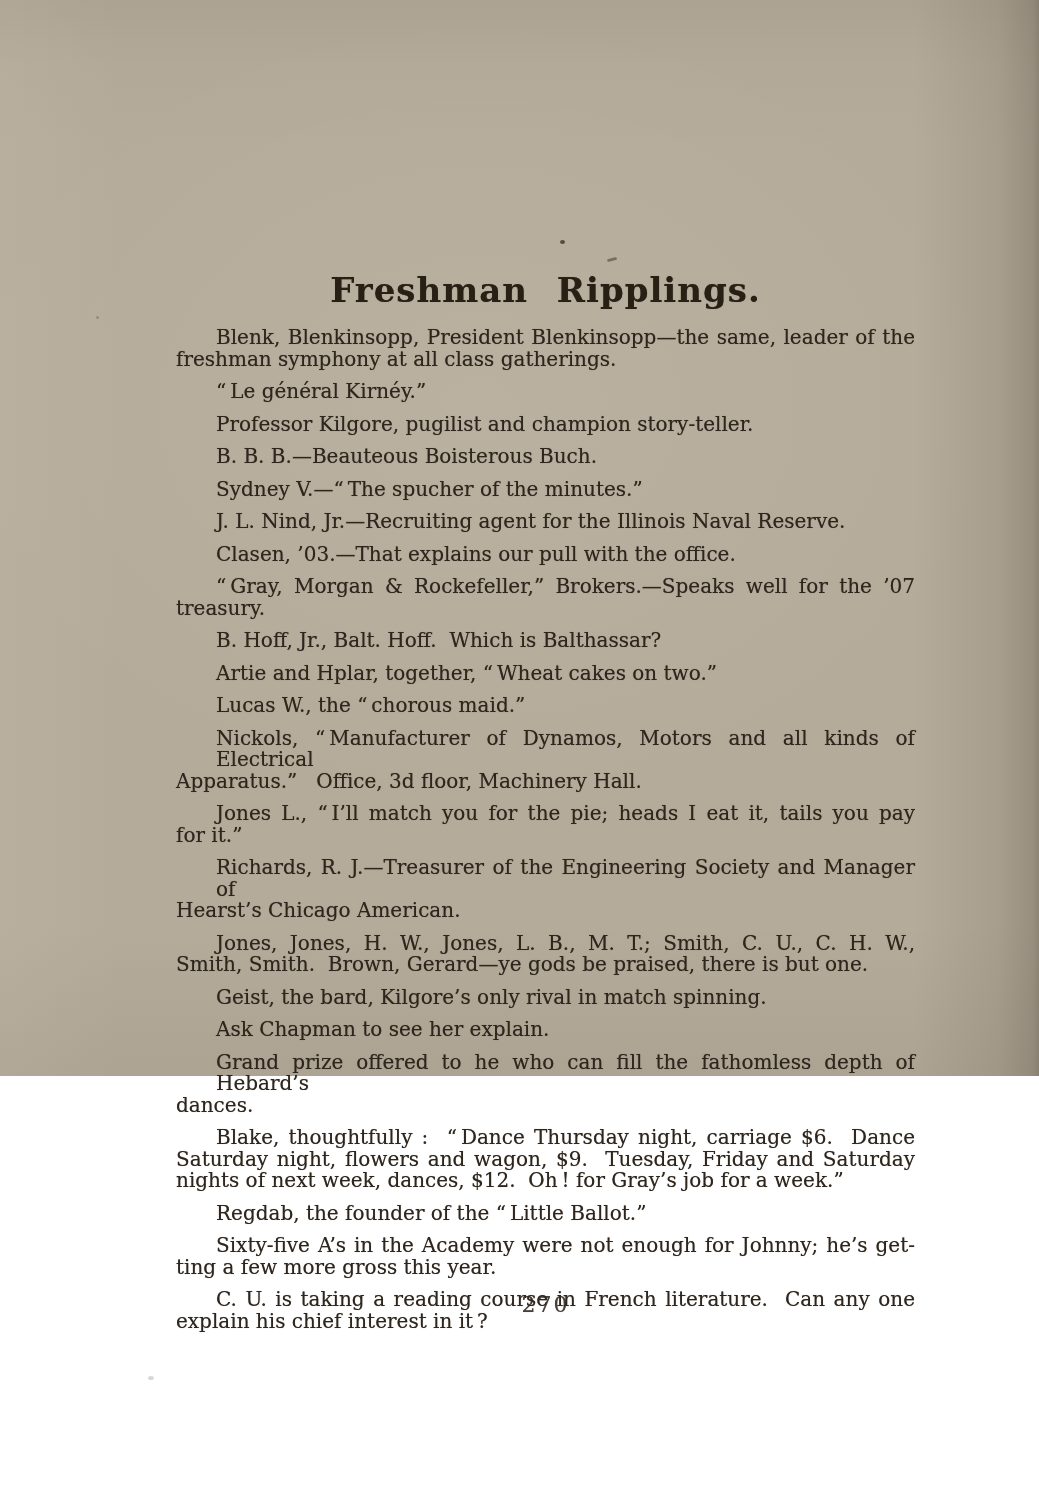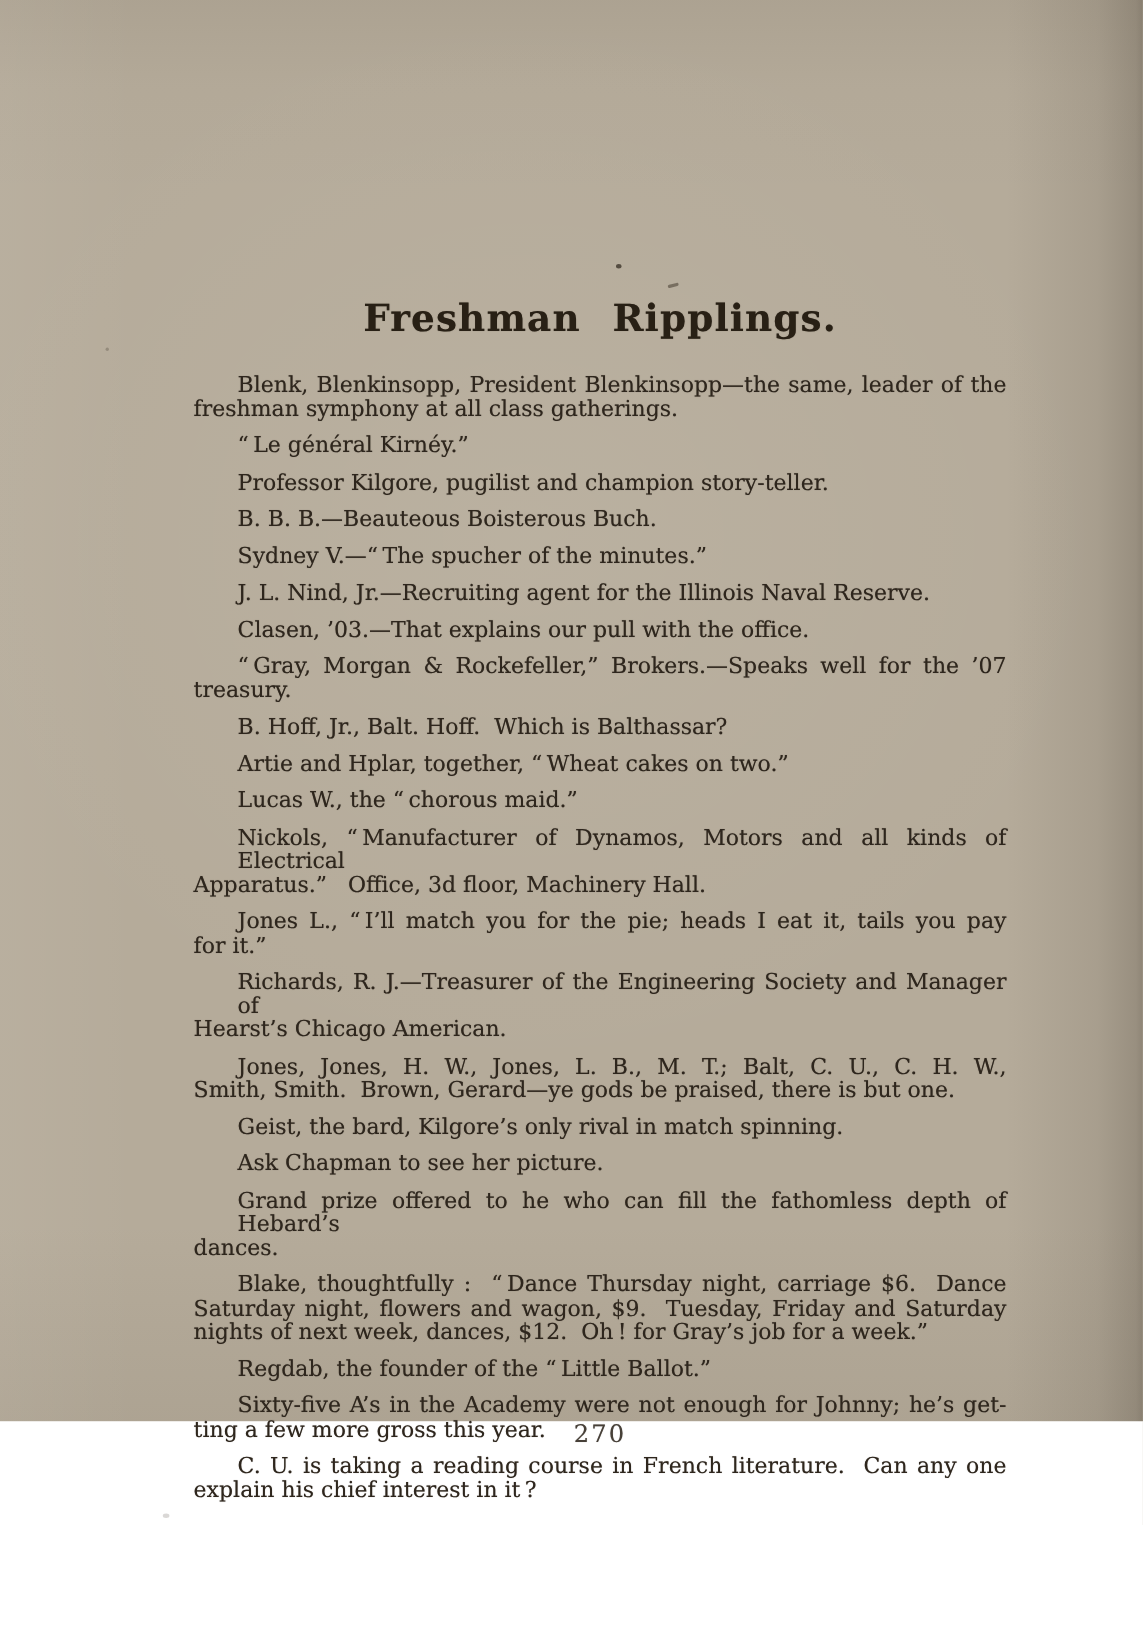--- a/index.html
+++ b/index.html
@@ -1,21 +1,21 @@
 <!DOCTYPE html>
 <html style="--paper: #b5ab9a; --ink: #2e261d; --ink_title: #282015;"><head>
 <meta charset="utf-8">
 <style>
   html, body { margin: 0; padding: 0; }
   body { width: 1039px; height: 1500px; overflow: hidden; }
 
   .page {
     position: relative;
     width: 1039px;
-    height: 1292px;
+    height: 1076px;
     background:
       linear-gradient(90deg, rgba(255,253,247,0.05) 0%, rgba(255,253,247,0.0) 12%),
       linear-gradient(90deg, rgba(0,0,0,0) 88%, rgba(52,44,34,0.10) 96%, rgba(52,44,34,0.22) 99.4%, rgba(52,44,34,0.30) 100%),
       linear-gradient(180deg, rgba(70,60,46,0.08) 0%, rgba(70,60,46,0.02) 6%, rgba(0,0,0,0) 14%, rgba(0,0,0,0) 86%, rgba(70,60,46,0.07) 100%),
       radial-gradient(ellipse 75% 55% at 46% 38%, rgba(255,252,242,0.07), rgba(0,0,0,0) 70%),
       var(--paper, #b5ab9a);
     font-family: "DejaVu Serif", "Liberation Serif", serif;
   }
 
   .title {
@@ -39,21 +39,21 @@
     top: 327px;
     width: 739px;
     color: var(--ink, #2e261d);
     font-size: 20px;
     line-height: 21.5px;
     text-shadow: 0 0 0.7px rgba(46,38,29,0.55);
   }
 
   p.para { margin: 0 0 11px 0; padding: 0; }
   .ln { display: block; }
-  .ln.ind { padding-left: 40px; margin-top: 12px; }
+  .ln.ind { padding-left: 40px; }
   .ln.j { text-align: justify; text-align-last: justify; }
   .it { }
 
   .folio {
     position: absolute;
     left: 176px;
     top: 1294px;
     width: 739px;
     text-align: center;
     font-size: 22px;
@@ -141,30 +141,30 @@
       <span class="ln ind j">Jones L., “ I’ll match you for the pie; heads I eat it, tails you pay</span>
       <span class="ln">for it.”</span>
     </p>
 
     <p class="para">
       <span class="ln ind j">Richards, R. J.—Treasurer of the Engineering Society and Manager of</span>
       <span class="ln"><span>Hearst’s </span><span class="it">Chicago American</span><span>.</span></span>
     </p>
 
     <p class="para">
-      <span class="ln ind j">Jones, Jones, H. W., Jones, L. B., M. T.; Balt, C. U., C. H. W.,</span>
+      <span class="ln ind j">Jones, Jones, H. W., Jones, L. B., M. T.; Smith, C. U., C. H. W.,</span>
       <span class="ln">Smith, Smith.&nbsp; Brown, Gerard—ye gods be praised, there is but one.</span>
     </p>
 
     <p class="para">
       <span class="ln ind">Geist, the bard, Kilgore’s only rival in match spinning.</span>
     </p>
 
     <p class="para">
-      <span class="ln ind">Ask Chapman to see her picture.</span>
+      <span class="ln ind">Ask Chapman to see her explain.</span>
     </p>
 
     <p class="para">
       <span class="ln ind j">Grand prize offered to he who can fill the fathomless depth of Hebard’s</span>
       <span class="ln">dances.</span>
     </p>
 
     <p class="para">
       <span class="ln ind j">Blake, thoughtfully&nbsp;: &nbsp;“ Dance Thursday night, carriage $6.&nbsp; Dance</span>
       <span class="ln j">Saturday night, flowers and wagon, $9.&nbsp; Tuesday, Friday and Saturday</span>

